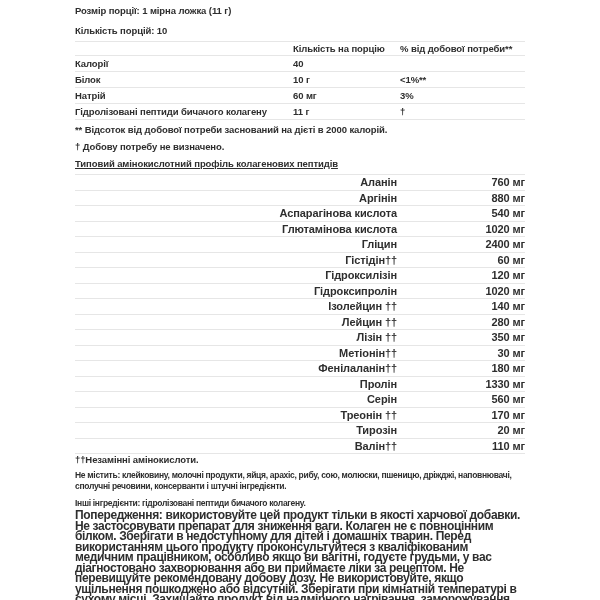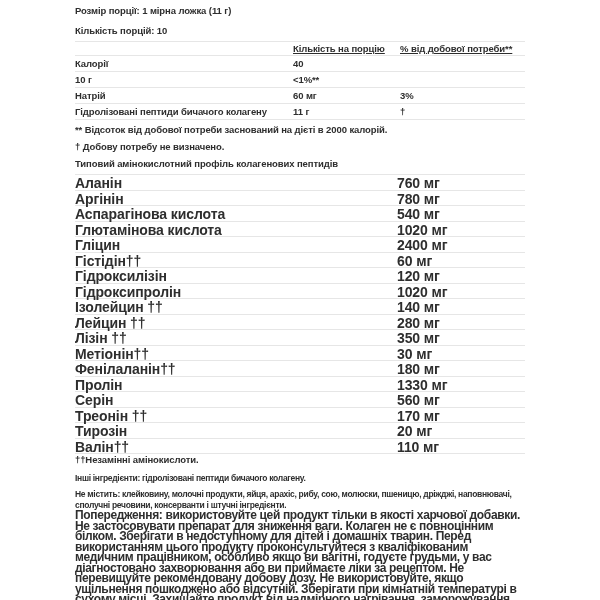--- a/index.html
+++ b/index.html
@@ -18,33 +18,33 @@
   .serving  { margin-top: 2px; }
   .servings { margin-top: 6px; }
 
   .facts { margin-top: 3px; border-top: 1px solid #e6e6e6; width: 450px; }
   .frow {
     display: grid; grid-template-columns: 218px 107px 1fr;
     align-items: center; height: 16px;
     border-bottom: 1px solid #e6e6e6;
     font-size: 9.5px; letter-spacing: -0.1px;
   }
-  .frow.head { height: 14px; text-decoration: underline; }
+  .frow.head { height: 14px; }
   .fcell { white-space: nowrap; overflow: visible; }
 
   .fnote1 { margin-top: 3px; font-size: 9.5px; letter-spacing: -0.1px; line-height: 13px; }
   .fnote2 { margin-top: 4px; font-size: 9.5px; letter-spacing: -0.1px; line-height: 13px; }
 
-  .amino-title { margin-top: 4px; font-size: 9.5px; letter-spacing: -0.1px; line-height: 13px; }
+  .amino-title { margin-top: 4px; font-size: 9.5px; letter-spacing: -0.1px; line-height: 13px; text-decoration: underline; }
   .amino { margin-top: 4px; border-top: 1px solid #e6e6e6; width: 450px; }
   .arow {
     display: grid; grid-template-columns: 322px 1fr;
     align-items: center; height: 15.5px;
     border-bottom: 1px solid #e6e6e6;
-    font-size: 14px; letter-spacing: -0.1px;
+    font-size: 11px; letter-spacing: -0.1px; text-align: right;
   }
 
   .amino-fn { font-size: 9.5px; letter-spacing: -0.1px; line-height: 12px; }
 
   .para {
     font-size: 8.5px; letter-spacing: -0.3px; line-height: 10.5px;
     width: 452px;
   }
   .other-ing { margin-top: 6px; line-height: 13px; }
   .dnc       { margin-top: 4px; }
@@ -63,20 +63,21 @@
       <div class="fcell"></div>
       <div class="fcell">Кількість на порцію</div>
       <div class="fcell">% від добової потреби**</div>
     </div>
     <div class="frow">
       <div class="fcell">Калорії</div>
       <div class="fcell">40</div>
       <div class="fcell"></div>
     </div>
     <div class="frow">
+      <div class="fcell">Білок</div>
       <div class="fcell">10 г</div>
       <div class="fcell">&lt;1%**</div>
     </div>
     <div class="frow">
       <div class="fcell">Натрій</div>
       <div class="fcell">60 мг</div>
       <div class="fcell">3%</div>
     </div>
     <div class="frow">
       <div class="fcell">Гідролізовані пептиди бичачого колагену</div>
@@ -90,21 +91,21 @@
 
   <div class="amino-title">Типовий амінокислотний профіль колагенових пептидів</div>
 
   <div class="amino">
     <div class="arow">
       <div>Аланін</div>
       <div>760 мг</div>
     </div>
     <div class="arow">
       <div>Аргінін</div>
-      <div>780 мг</div>
+      <div>880 мг</div>
     </div>
     <div class="arow">
       <div>Аспарагінова кислота</div>
       <div>540 мг</div>
     </div>
     <div class="arow">
       <div>Глютамінова кислота</div>
       <div>1020 мг</div>
     </div>
     <div class="arow">
@@ -160,19 +161,19 @@
       <div>20 мг</div>
     </div>
     <div class="arow">
       <div>Валін††</div>
       <div>110 мг</div>
     </div>
   </div>
 
   <div class="amino-fn">††Незамінні амінокислоти.</div>
 
+  <div class="para dnc">Не містить: клейковину, молочні продукти, яйця, арахіс, рибу, сою, молюски, пшеницю, дріжджі, наповнювачі, сполучні речовини, консерванти і штучні інгредієнти.</div>
+
   <div class="para other-ing">Інші інгредієнти: гідролізовані пептиди бичачого колагену.</div>
-
-  <div class="para dnc">Не містить: клейковину, молочні продукти, яйця, арахіс, рибу, сою, молюски, пшеницю, дріжджі, наповнювачі, сполучні речовини, консерванти і штучні інгредієнти.</div>
 
   <div class="para warnings">Попередження: використовуйте цей продукт тільки в якості харчової добавки. Не застосовувати препарат для зниження ваги. Колаген не є повноцінним білком. Зберігати в недоступному для дітей і домашніх тварин. Перед використанням цього продукту проконсультуйтеся з кваліфікованим медичним працівником, особливо якщо ви вагітні, годуєте грудьми, у вас діагностовано захворювання або ви приймаєте ліки за рецептом. Не перевищуйте рекомендовану добову дозу. Не використовуйте, якщо ущільнення пошкоджено або відсутній. Зберігати при кімнатній температурі в сухому місці. Захищайте продукт від надмірного нагрівання, заморожування, вологості і світла.</div>
 
 </div>
 
 </body></html>

